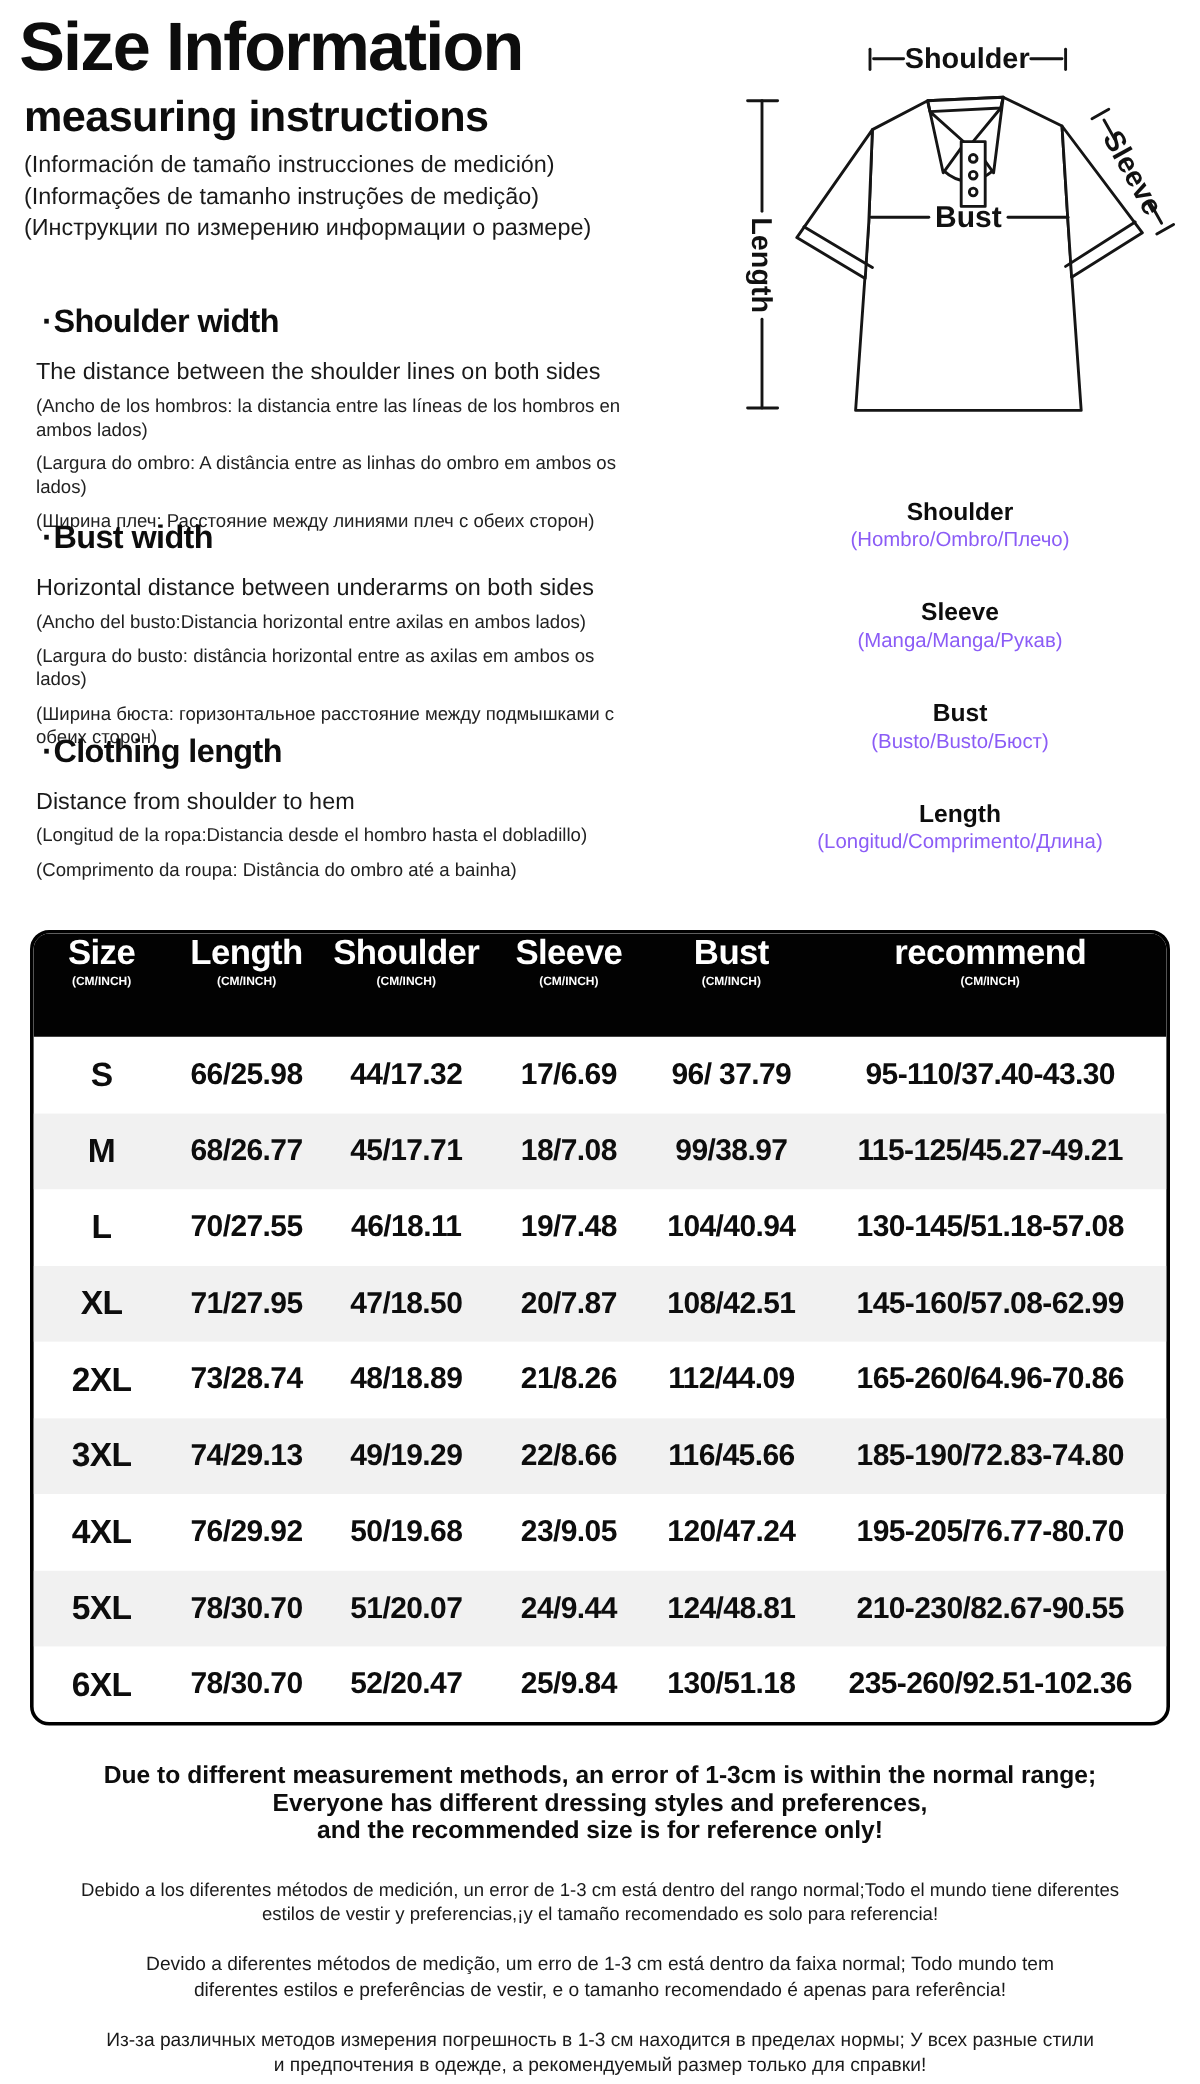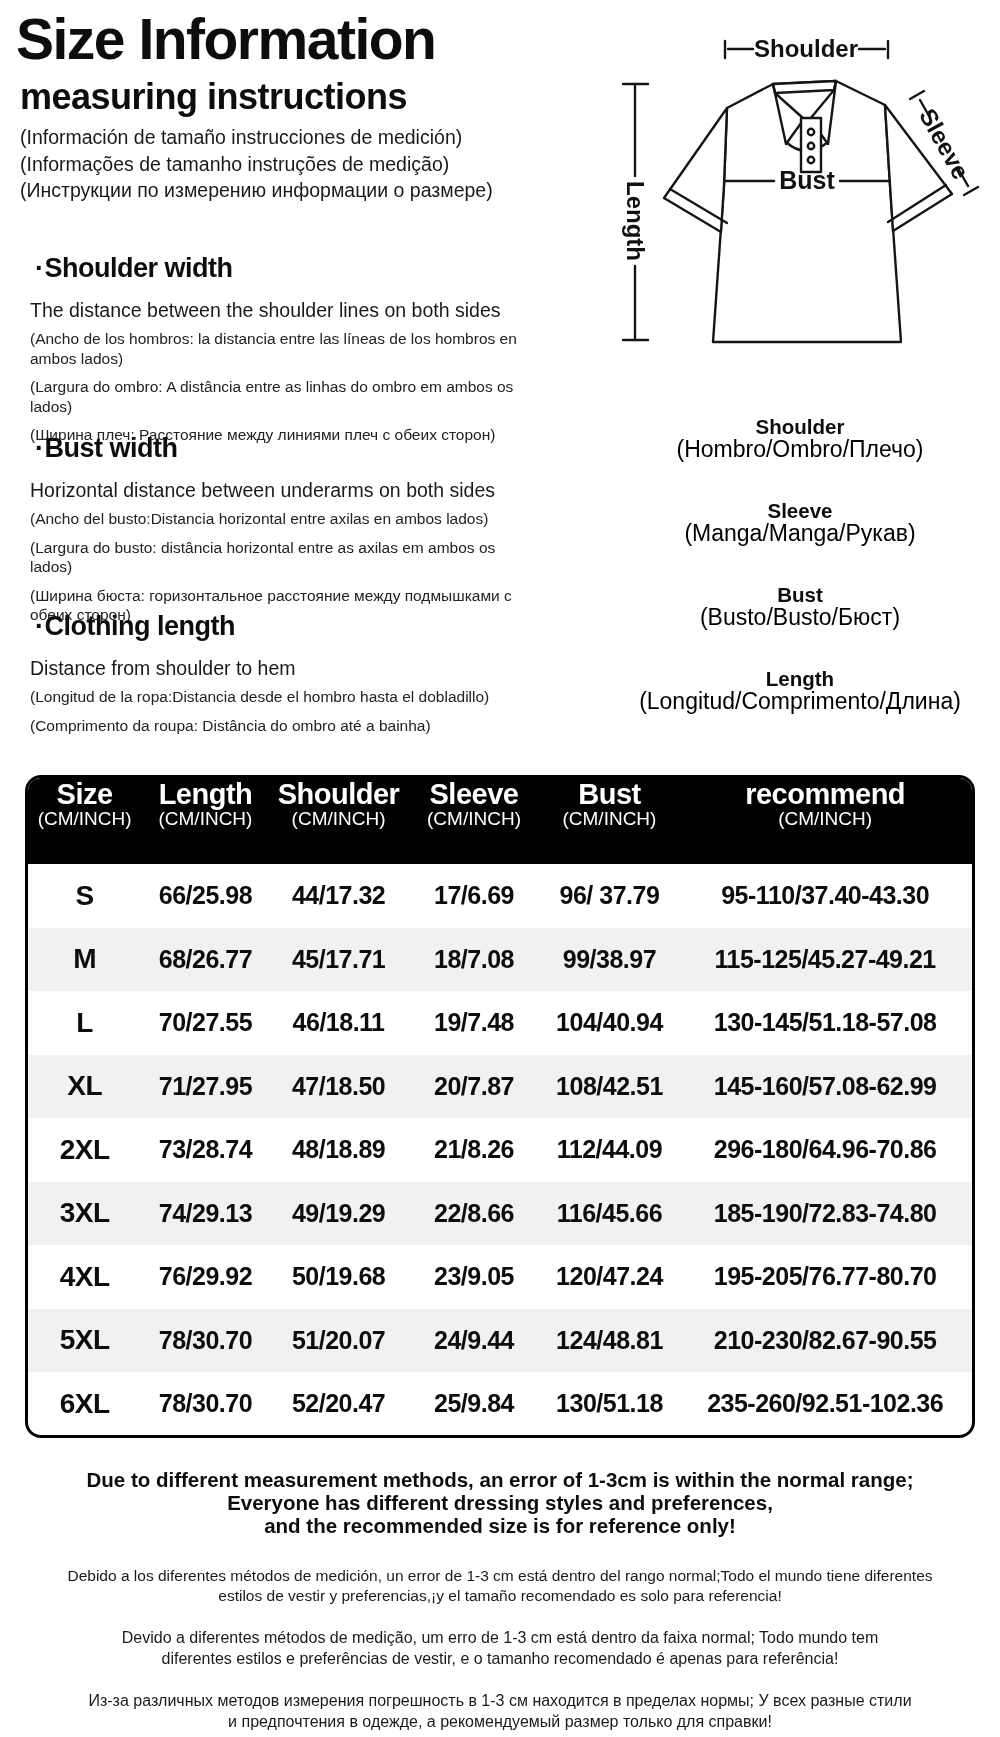--- a/index.html
+++ b/index.html
@@ -34,33 +34,33 @@
   .section .trans p{
     margin:9px 0 0 0;font-size:15.5px;line-height:19.5px;color:#222;
   }
   
   .diagram{position:absolute;left:540px;top:8px;width:460px;height:348px;}
   .diagram text{font-family:"Liberation Sans","DejaVu Sans",sans-serif;font-weight:600;fill:#111;}
   .legend{position:absolute;left:620px;top:416px;width:360px;text-align:center;}
   .legend-item{position:absolute;left:0;width:360px;}
   .li0{top:0}.li1{top:84px}.li2{top:168px}.li3{top:252px}
   .legend-name{font-size:20.5px;font-weight:700;line-height:22px;color:#0d0d0d;}
-  .legend-trans{font-size:23px;line-height:23px;color:#000000;}
+  .legend-trans{font-size:17px;line-height:23px;color:#8b5cf6;}
   
   .size-table{
     position:absolute;left:25px;top:775px;width:950px;height:663px;
     border:3px solid #000;border-radius:16px;box-sizing:border-box;overflow:hidden;background:#fff;
   }
   .thead{
     display:flex;height:86px;background:#020202;color:#fff;align-items:flex-start;
     border-radius:12px 12px 0 0;
   }
   .th{text-align:center;}
   .th-label{font-size:29px;font-weight:700;letter-spacing:-0.5px;line-height:32px;}
-  .th-unit{font-size:19px;font-weight:400;line-height:18px;}
+  .th-unit{font-size:10px;font-weight:700;line-height:18px;}
   .tr{display:flex;height:63.5px;align-items:center;}
   .tr.alt{background:#f1f1f1;}
   .td{text-align:center;font-size:25px;font-weight:700;letter-spacing:-0.5px;color:#0d0d0d;}
   .td.size-cell{font-size:28px;}
   .c0{width:12%}.c1{width:13.6%}.c2{width:14.6%}.c3{width:14.1%}.c4{width:14.6%}.c5{width:31.1%}
   
   .notes{position:absolute;left:0;top:1468px;width:1000px;text-align:center;}
   .note-en div{font-size:20.5px;font-weight:700;line-height:23.2px;color:#0d0d0d;}
   .note-es{margin:28px auto 0 auto;width:900px;font-size:15.5px;line-height:20px;color:#1a1a1a;}
   .note-pt{margin:21px auto 0 auto;width:830px;font-size:16px;line-height:21px;color:#1a1a1a;}
@@ -235,21 +235,21 @@
     <div class="td c3">20/7.87</div>
     <div class="td c4">108/42.51</div>
     <div class="td c5">145-160/57.08-62.99</div>
   </div>
   <div class="tr">
     <div class="td size-cell c0">2XL</div>
     <div class="td c1">73/28.74</div>
     <div class="td c2">48/18.89</div>
     <div class="td c3">21/8.26</div>
     <div class="td c4">112/44.09</div>
-    <div class="td c5">296-180/64.96-70.86</div>
+    <div class="td c5">165-260/64.96-70.86</div>
   </div>
   <div class="tr alt">
     <div class="td size-cell c0">3XL</div>
     <div class="td c1">74/29.13</div>
     <div class="td c2">49/19.29</div>
     <div class="td c3">22/8.66</div>
     <div class="td c4">116/45.66</div>
     <div class="td c5">185-190/72.83-74.80</div>
   </div>
   <div class="tr">

